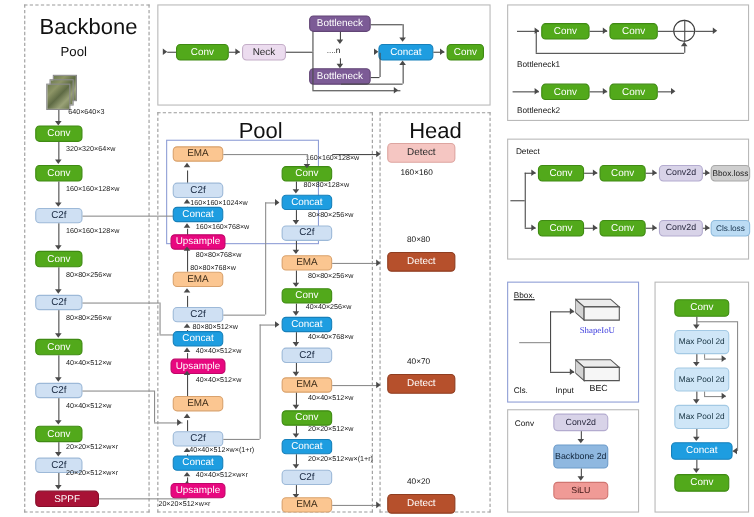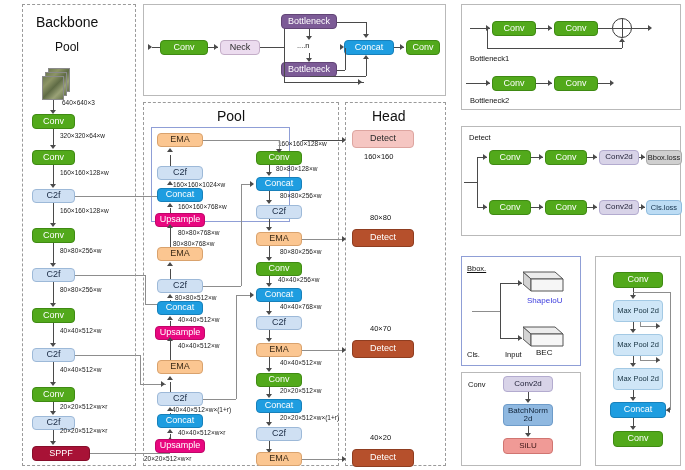--- a/index.html
+++ b/index.html
@@ -27,25 +27,25 @@
   .n-split    {background:#ecdcef;color:#2b2b2b;border-color:#c4aec8;}
   .n-bneck    {background:#7c5b96;color:#fff;border-color:#624576;}
   .n-conv2d   {background:#d8d3e8;color:#24243a;border-color:#b3abcf;}
   .n-bbox     {background:#cfcfcf;color:#1a1a1a;border-color:#a8a8a8;}
   .n-cls      {background:#bcdcf4;color:#13304a;border-color:#8fbbdd;}
   .n-bn       {background:#8fb8e0;color:#10243a;border-color:#6d9bc9;}
   .n-silu     {background:#f09a96;color:#3a1414;border-color:#d07571;}
   .n-maxpool  {background:#cfe6f7;color:#14303f;border-color:#a3c9e4;}
 
   
-  .sect-title{font-size:14px;color:#111;}
+  .sect-title{font-size:20px;color:#111;}
   .lbl{font-size:6.5px;color:#1a1a1a;white-space:nowrap;}
   .lbl-b{font-size:8px;color:#111;white-space:nowrap;}
   .lbl-m{font-size:7.5px;color:#111;white-space:nowrap;}
-  .lbl-blue{color:#3b3bdd;}
+  .lbl-blue{color:#3b3bdd;font-family:Liberation Serif, serif;}
 
   
   .ln{background:#4a4a4a;}
   .lnv{width:1px;}
   .lnh{height:1px;}
   .lng{background:#8d8d8d;}
   .arw{width:0;height:0;border-left:3px solid transparent;
        border-right:3px solid transparent;}
   .arw-d{border-top:4px solid #4a4a4a;}
   .arw-u{border-bottom:4px solid #4a4a4a;}
@@ -396,21 +396,21 @@
   <polygon points="8,8 40,8 32,1 0,1" fill="#ececec" stroke="#555" stroke-width="1"></polygon>
   <polygon points="0,1 0,13 8,20 8,8" fill="#d3d3d3" stroke="#555" stroke-width="1"></polygon>
   <polygon points="8,8 8,20 40,20 40,8" fill="#f6f6f6" stroke="#555" stroke-width="1"></polygon>
 </svg>
 <div class="abs lbl-b" style="left:536px;top:348px;">BEC</div>
 
 <div class="abs lbl-m" style="left:468px;top:380px;">Conv</div>
 <div class="abs node n-conv2d" style="left:503px;top:376px;width:50px;height:16px;font-size:8px;">Conv2d</div>
 <div class="abs ln lnv" style="left:528px;top:392px;height:9px;"></div>
 <div class="abs arw arw-d" style="left:525px;top:399px;"></div>
-<div class="abs node n-bn" style="left:503px;top:404px;width:50px;height:22px;font-size:8px;">BatchNorm 2d</div>
+<div class="abs node n-bn" style="left:503px;top:404px;width:50px;height:22px;font-size:8px;">Backbone 2d</div>
 <div class="abs ln lnv" style="left:528px;top:426px;height:9px;"></div>
 <div class="abs arw arw-d" style="left:525px;top:433px;"></div>
 <div class="abs node n-silu" style="left:503px;top:438px;width:50px;height:16px;font-size:8px;">SiLU</div>
 
 <div class="abs node n-conv" style="left:613px;top:272px;width:50px;height:16px;">Conv</div>
 <div class="abs ln lnv" style="left:633px;top:288px;height:9px;"></div>
 <div class="abs arw arw-d" style="left:630px;top:295px;"></div>
 <div class="abs node n-maxpool" style="left:613px;top:300px;width:50px;height:22px;font-size:7.5px;">Max Pool 2d</div>
 <div class="abs ln lnv" style="left:633px;top:322px;height:9px;"></div>
 <div class="abs arw arw-d" style="left:630px;top:329px;"></div>

